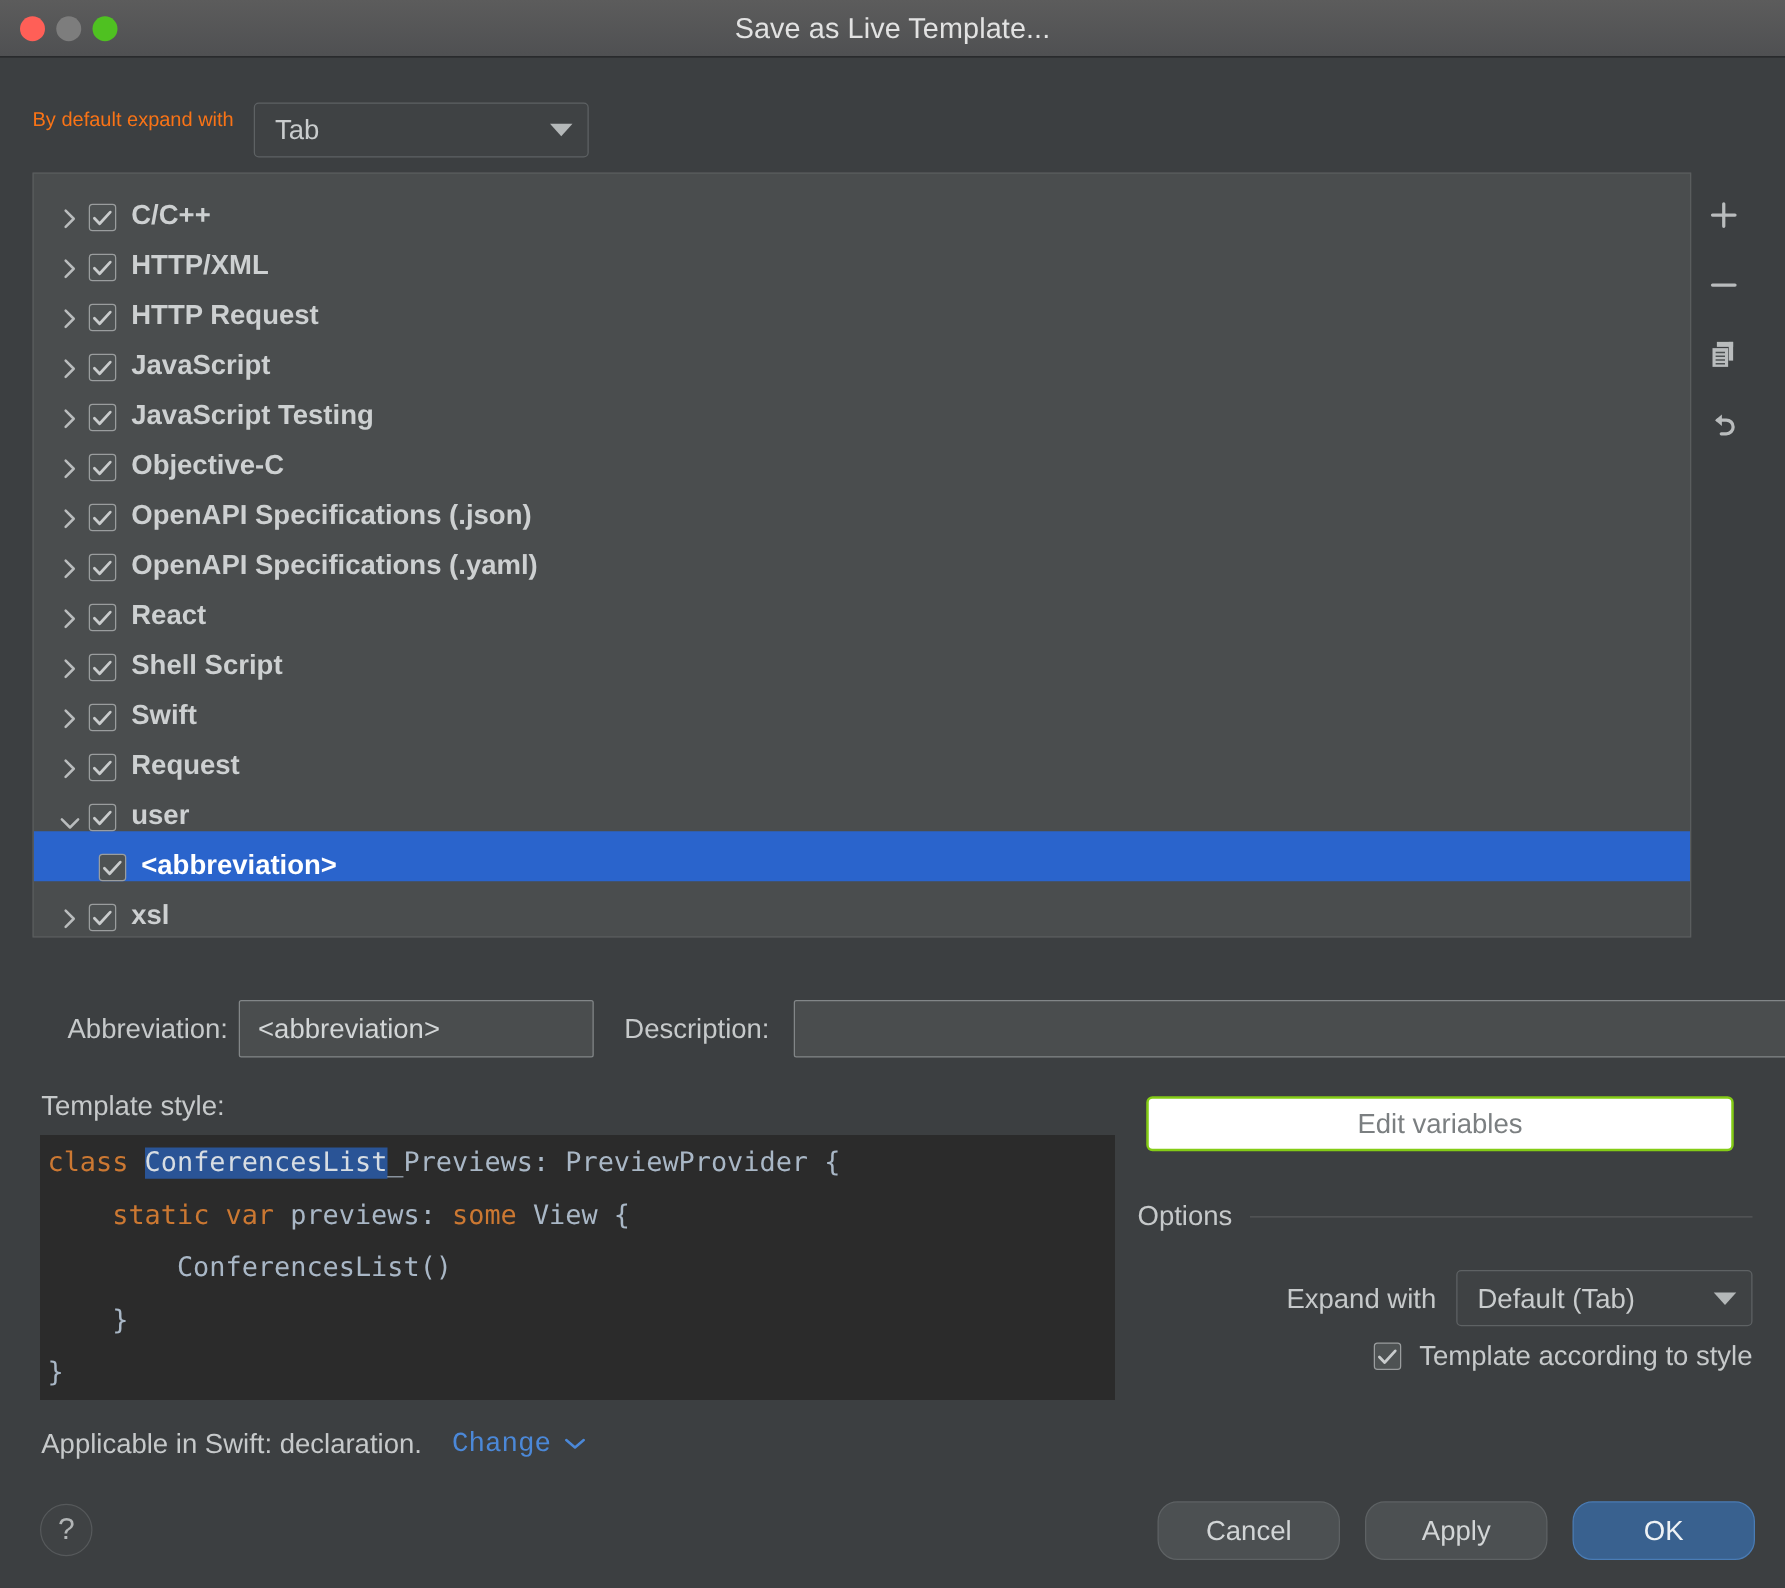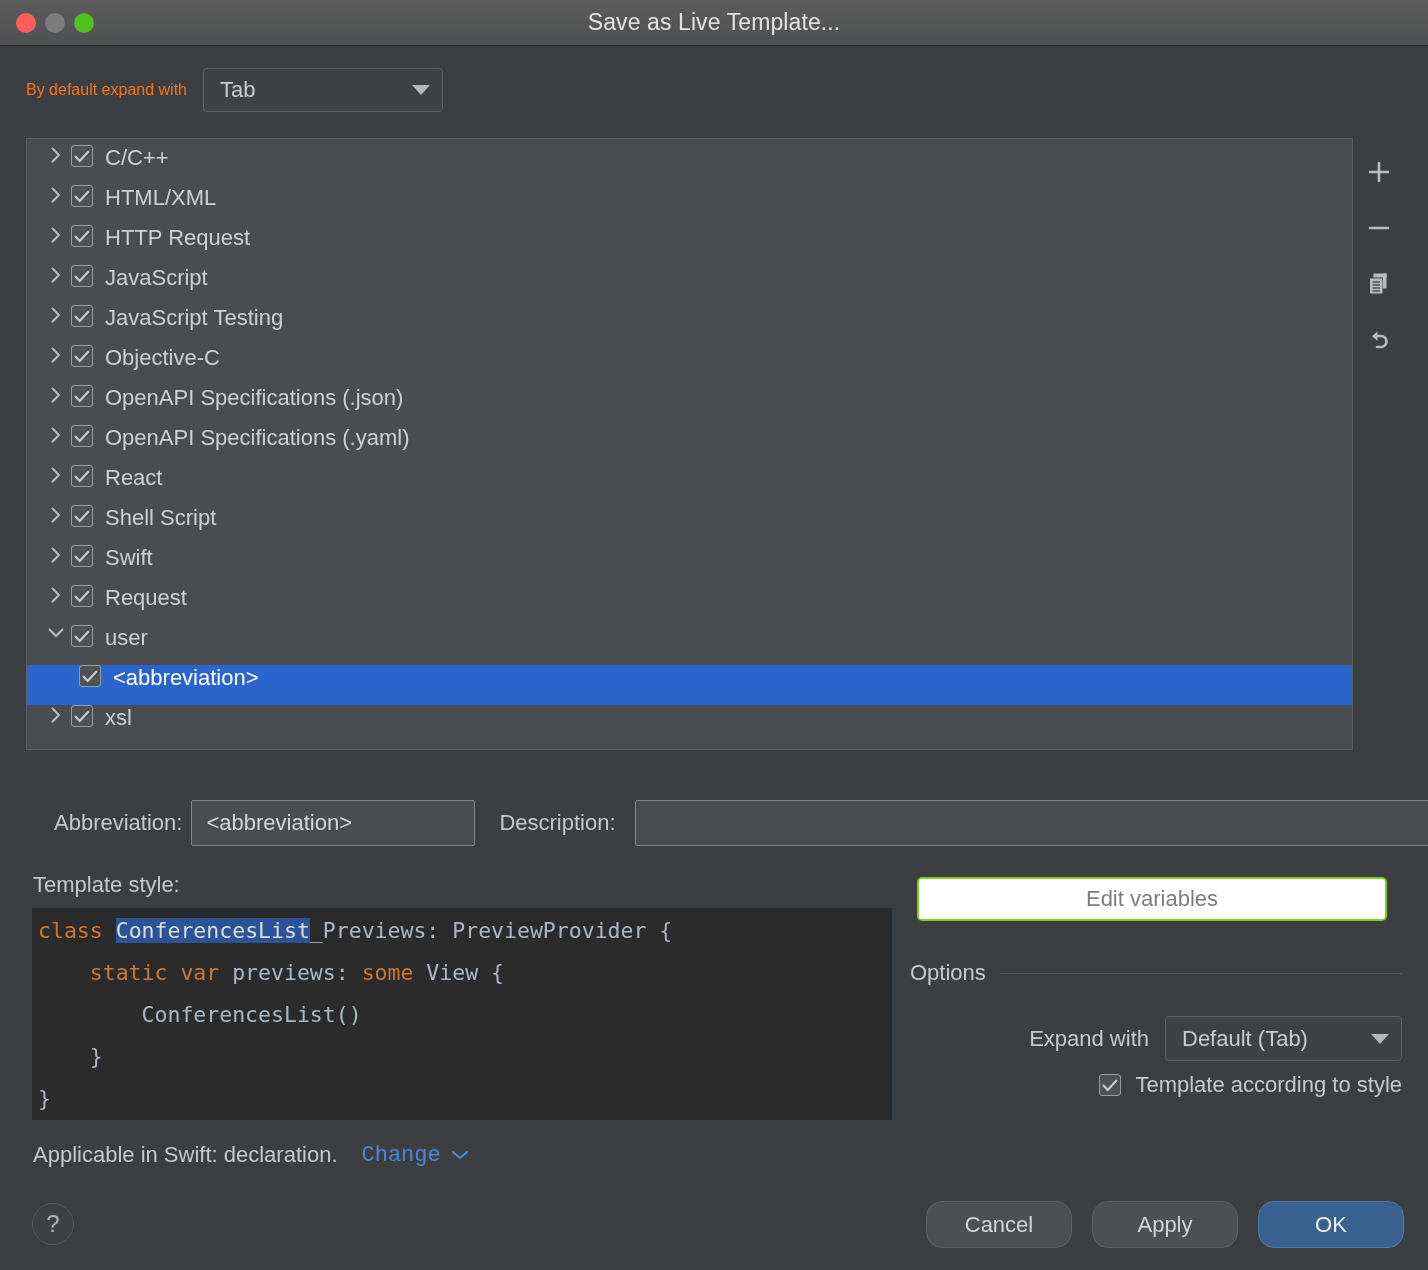--- a/index.html
+++ b/index.html
@@ -38,35 +38,35 @@
     border: 1px solid #5e6264; border-radius: 4px;
     display: flex; align-items: center;
     padding: 0 12px 0 16px; gap: 10px;
     color: #c9cccd; font-size: 22px;
   }
   .combo .val { flex: 1 1 auto; white-space: nowrap; }
   .caret {
     width: 0; height: 0; border-left: 9px solid transparent;
     border-right: 9px solid transparent; border-top: 10px solid #b4b8b9;
   }
-  #expand-with-combo { width: 240px; }
+  #expand-with-combo { width: 268px; margin-top: 14px; }
 
   
   .tree-wrap {
     position: absolute; left: 26px; top: 138px;
     width: 1327px; height: 612px;
     background: #4a4d4e;
     border: 1px solid #5a5d5e;
     overflow: hidden;
   }
   .tree-inner { padding: 6px 0 0 0; }
   .trow {
-    height: 40px; display: flex; align-items: flex-start;
+    height: 40px; display: flex; align-items: flex-end;
     padding-left: 14px; color: #cdd0d1;
-    font-size: 22px; font-weight: normal; white-space: nowrap;
+    font-size: 22px; font-weight: bold; white-space: nowrap;
   }
   .trow.selected { background: #2a64cc; color: #ffffff; }
   .arrow {
     width: 30px; flex: 0 0 30px; display: flex;
     align-items: center; justify-content: center;
     color: #b9bcbd; font-weight: normal;
   }
   .arrow svg { display: block; }
   .cbox {
     width: 22px; height: 22px; flex: 0 0 22px;
@@ -218,21 +218,21 @@
         <span class="arrow">
           <svg width="14" height="20" viewBox="0 0 14 20">
             <path d="M3.5 3.5L10 10l-6.5 6.5" stroke="#b9bcbd" stroke-width="2" fill="none" stroke-linecap="round" stroke-linejoin="round"></path>
           </svg>
         </span>
         <span class="cbox">
           <svg width="16" height="13" viewBox="0 0 16 13">
             <path d="M1.5 6.6l4.2 4.4L14.2 1.7" stroke="#c9cccd" stroke-width="2.2" fill="none" stroke-linecap="round" stroke-linejoin="round"></path>
           </svg>
         </span>
-        <span>HTML/XML</span>
+        <span>HTTP/XML</span>
       </div>
       <div class="trow">
         <span class="arrow">
           <svg width="14" height="20" viewBox="0 0 14 20">
             <path d="M3.5 3.5L10 10l-6.5 6.5" stroke="#b9bcbd" stroke-width="2" fill="none" stroke-linecap="round" stroke-linejoin="round"></path>
           </svg>
         </span>
         <span class="cbox">
           <svg width="16" height="13" viewBox="0 0 16 13">
             <path d="M1.5 6.6l4.2 4.4L14.2 1.7" stroke="#c9cccd" stroke-width="2.2" fill="none" stroke-linecap="round" stroke-linejoin="round"></path>

